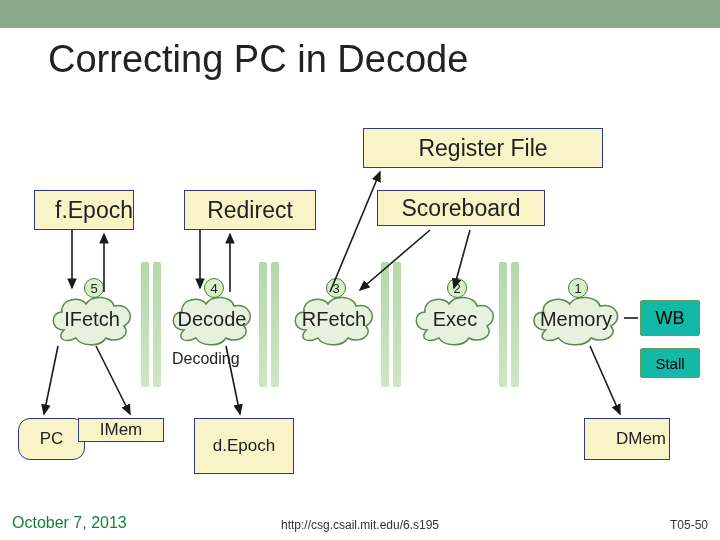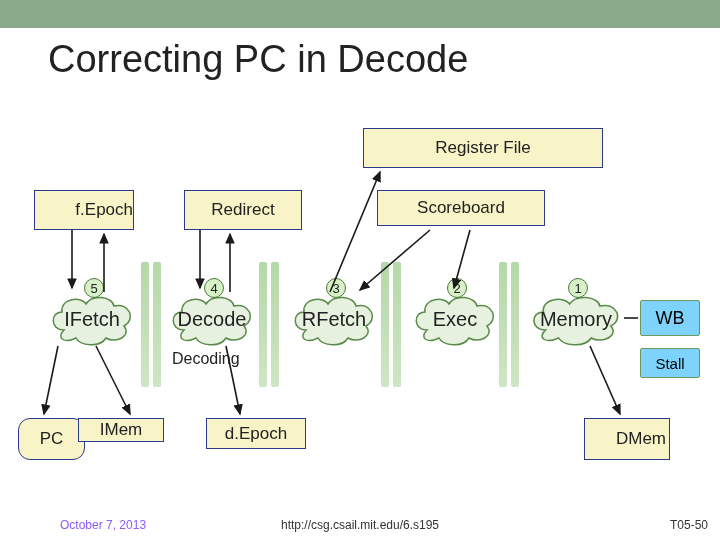--- a/index.html
+++ b/index.html
@@ -24,21 +24,21 @@
     color: #222;
     font-family: Verdana, sans-serif;
   }
   .box {
     position: absolute;
     border: 1.5px solid #2b3a8c;
     background: #f8f4c7;
     display: flex;
     align-items: center;
     justify-content: center;
-    font-size: 17px;
+    font-size: 23px;
     color: #222;
   }
   .box.small { font-size: 17px; }
   .cloud {
     position: absolute;
     width: 92px;
     height: 56px;
   }
   .cloud svg { position: absolute; top:0; left:0; }
   .cloud .num {
@@ -61,37 +61,36 @@
     color: #222;
   }
   .vbar {
     position: absolute;
     width: 8px;
     background: linear-gradient(180deg, #b4d8a8, #cfe6c4);
     border-radius: 2px;
   }
   .wb {
     position: absolute;
-    background: #7dd3fc;
+    background: #14b8a6;
     border: 1px solid #6b9a5c;
     font-size: 18px;
     display:flex; align-items:center; justify-content:center;
     border-radius: 2px;
   }
   .decoding {
     position: absolute;
     font-size: 16px;
     color: #222;
   }
   .footer-date {
     position: absolute;
     left: 12px; bottom: 8px;
-    font-size: 12px;
-    color: #8b5cf6;
-    margin-left: 48px;
+    font-size: 16px;
+    color: #15803d;
   }
   .footer-url {
     position: absolute;
     left: 0; right: 0; bottom: 8px;
     text-align: center;
     font-size: 12px;
     color: #333;
   }
   .footer-slide {
     position: absolute;
@@ -113,21 +112,21 @@
 <div class="title">Correcting PC in Decode</div>
 
 <div class="box" style="left:363px; top:128px; width:240px; height:40px;">
   <span>Register File</span>
 </div>
 
 <div class="box" style="left:34px; top:190px; width:100px; height:40px;justify-content:flex-end;">
   <span>f.Epoch</span>
 </div>
 
-<div class="box" style="left:184px; top:190px; width:118px; height:40px;">
+<div class="box" style="left:184px; top:190px; width:132px; height:40px;">
   <span>Redirect</span>
 </div>
 
 <div class="box" style="left:377px; top:190px; width:168px; height:36px;">
   <span>Scoreboard</span>
 </div>
 
 <div class="vbar" style="left:141px; top:262px; height:125px;"></div>
 <div class="vbar" style="left:153px; top:262px; height:125px;"></div>
 <div class="vbar" style="left:259px; top:262px; height:125px;"></div>
@@ -186,21 +185,21 @@
 </div>
 
 <div class="decoding" style="left:172px; top:350px;">Decoding</div>
 
 <div class="box small" style="left:18px; top:418px; width:67px; height:42px;border-radius:12px;">
   <span>PC</span>
 </div>
 <div class="box small" style="left:78px; top:418px; width:86px; height:24px;">
   <span>IMem</span>
 </div>
-<div class="box small" style="left:206px; top:418px; width:100px; height:31px;">
+<div class="box small" style="left:194px; top:418px; width:100px; height:56px;">
   <span>d.Epoch</span>
 </div>
 <div class="box small" style="left:584px; top:418px; width:86px; height:42px;padding-left:28px;">
   <span>DMem</span>
 </div>
 
 <svg class="arrow-svg" width="720" height="540">
   <defs>
     <marker id="ah" markerWidth="8" markerHeight="8" refX="6" refY="3" orient="auto">
       <path d="M0,0 L7,3 L0,6 Z" fill="#1a1a1a"></path>

